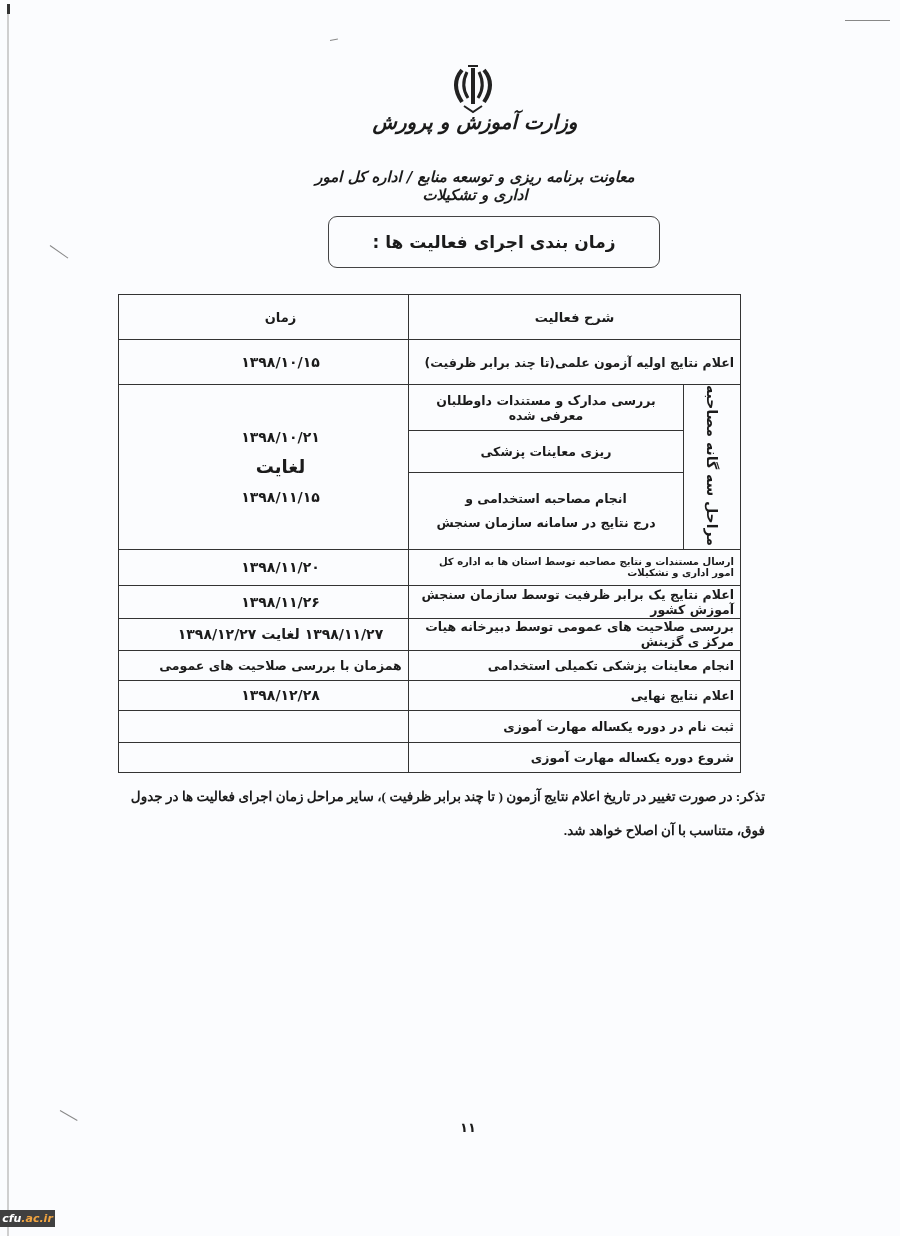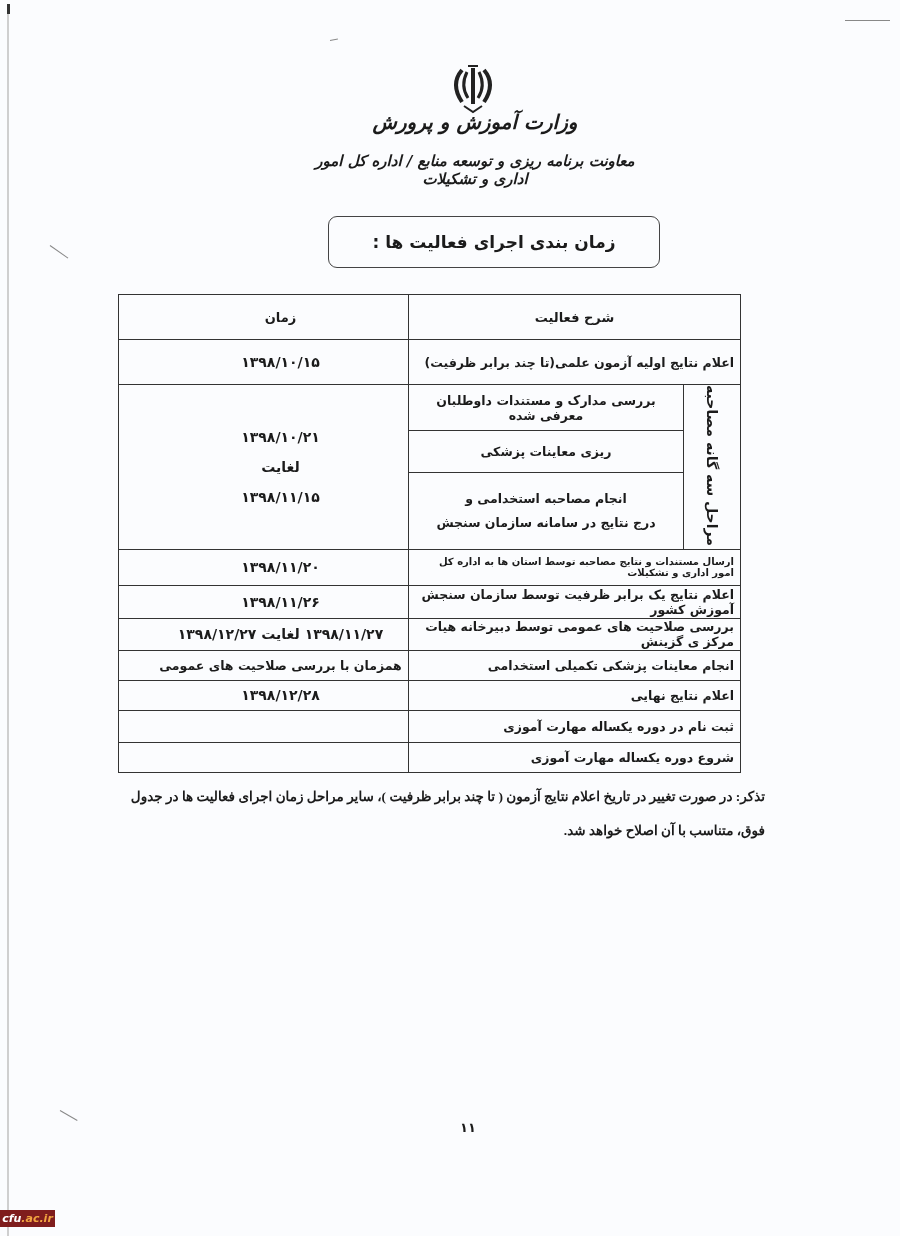--- a/index.html
+++ b/index.html
@@ -17,21 +17,21 @@
     content: ""; position: absolute; left: 0; top: 0; width: 3px; height: 10px; background: #333;
   }
   .emblem {
     position: absolute; left: 448px; top: 62px; width: 50px; height: 52px;
   }
   .ministry {
     position: absolute; left: 300px; top: 110px; width: 350px; text-align: center;
     direction: rtl; font-family: "DejaVu Serif", serif; font-size: 20px; font-style: italic; font-weight: bold;
   }
   .deputy {
-    position: absolute; left: 300px; top: 152px; width: 350px; text-align: center;
+    position: absolute; left: 300px; top: 168px; width: 350px; text-align: center;
     direction: rtl; font-family: "DejaVu Serif", serif; font-size: 15px; font-style: italic; font-weight: bold;
   }
   .title-box {
     position: absolute; left: 328px; top: 216px; width: 332px; height: 52px;
     border: 1.5px solid #444; border-radius: 9px; box-sizing: border-box;
     display: flex; align-items: center; justify-content: center;
     direction: rtl; font-weight: bold; font-size: 17px;
   }
   table.sched {
     position: absolute; left: 118px; top: 294px; width: 623px;
@@ -53,21 +53,21 @@
   .note {
     position: absolute; left: 115px; top: 780px; width: 650px;
     direction: rtl; text-align: right; font-size: 13.5px; line-height: 34px; font-weight: bold; font-family: Liberation Serif, serif;
   }
   .note b { font-weight: bold; }
   .page-num {
     position: absolute; left: 460px; top: 1120px; font-size: 13px; font-weight: bold;
   }
   .watermark {
     position: absolute; left: 0px; top: 1210px; width: 55px; height: 17px;
-    background: #7f1d1d; color: #fff; font-size: 11px; font-style: italic; font-weight: bold;
+    background: #404040; color: #fff; font-size: 11px; font-style: italic; font-weight: bold;
     display: flex; align-items: center; justify-content: center;
     font-family: "DejaVu Sans", sans-serif;
   }
   .watermark .acc { color: #f2a541; }
   .scratch { position: absolute; height: 1px; background: #888; transform-origin: left center; }
 </style>
 </head>
 <body>
 
 <div class="left-edge"></div>
@@ -99,21 +99,21 @@
     <td colspan="2" class="act">اعلام نتایج اولیه آزمون علمی(تا چند برابر ظرفیت)</td>
     <td class="date">۱۳۹۸/۱۰/۱۵</td>
   </tr>
   <tr style="height:40px">
     <td class="rot-cell" rowspan="3">
       <span class="rot-text">مراحل سه گانه مصاحبه</span>
     </td>
     <td class="act-c">بررسی مدارک و مستندات داوطلبان معرفی شده</td>
     <td class="date" rowspan="3" style="line-height:30px">
       <div>۱۳۹۸/۱۰/۲۱</div>
-      <div style="font-size:14px">لغایت</div>
+      <div style="font-size:18px">لغایت</div>
       <div>۱۳۹۸/۱۱/۱۵</div>
     </td>
   </tr>
   <tr style="height:36px">
     <td class="act-c">ریزی معاینات پزشکی</td>
   </tr>
   <tr style="height:66px">
     <td class="act-c" style="line-height:24px">
       <div>انجام مصاحبه استخدامی و</div>
       <div>درج نتایج در سامانه سازمان سنجش</div>

